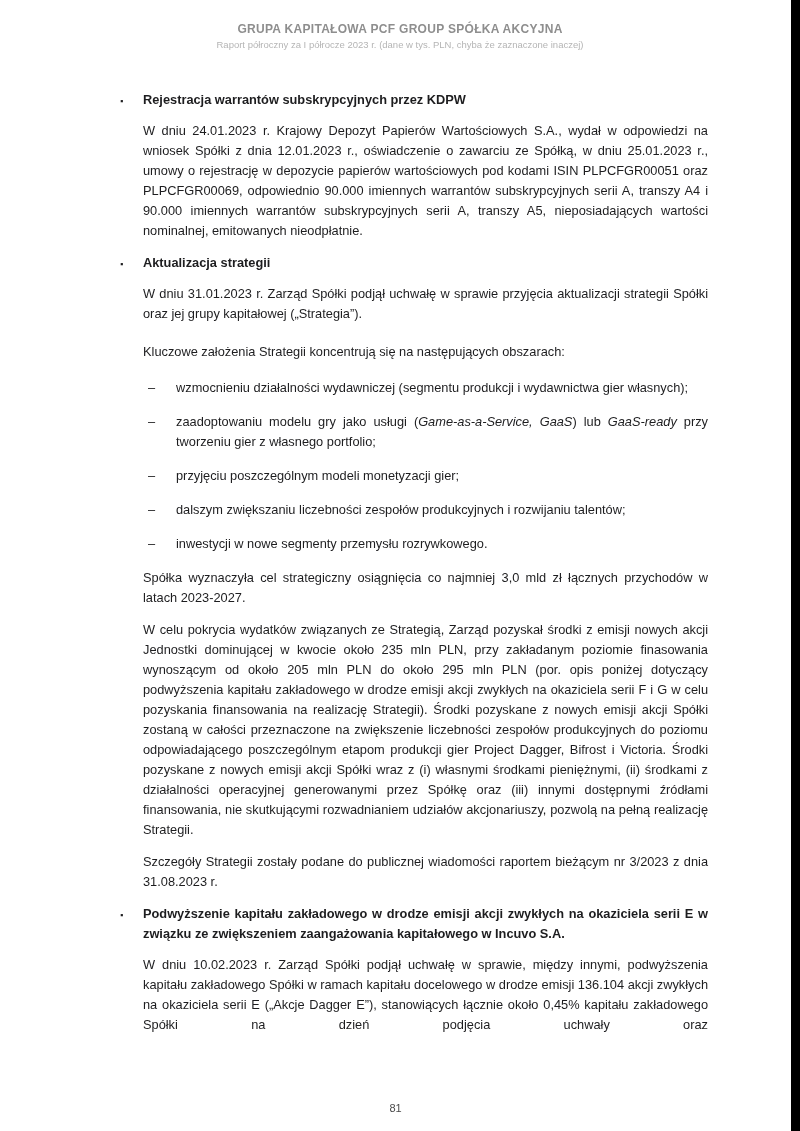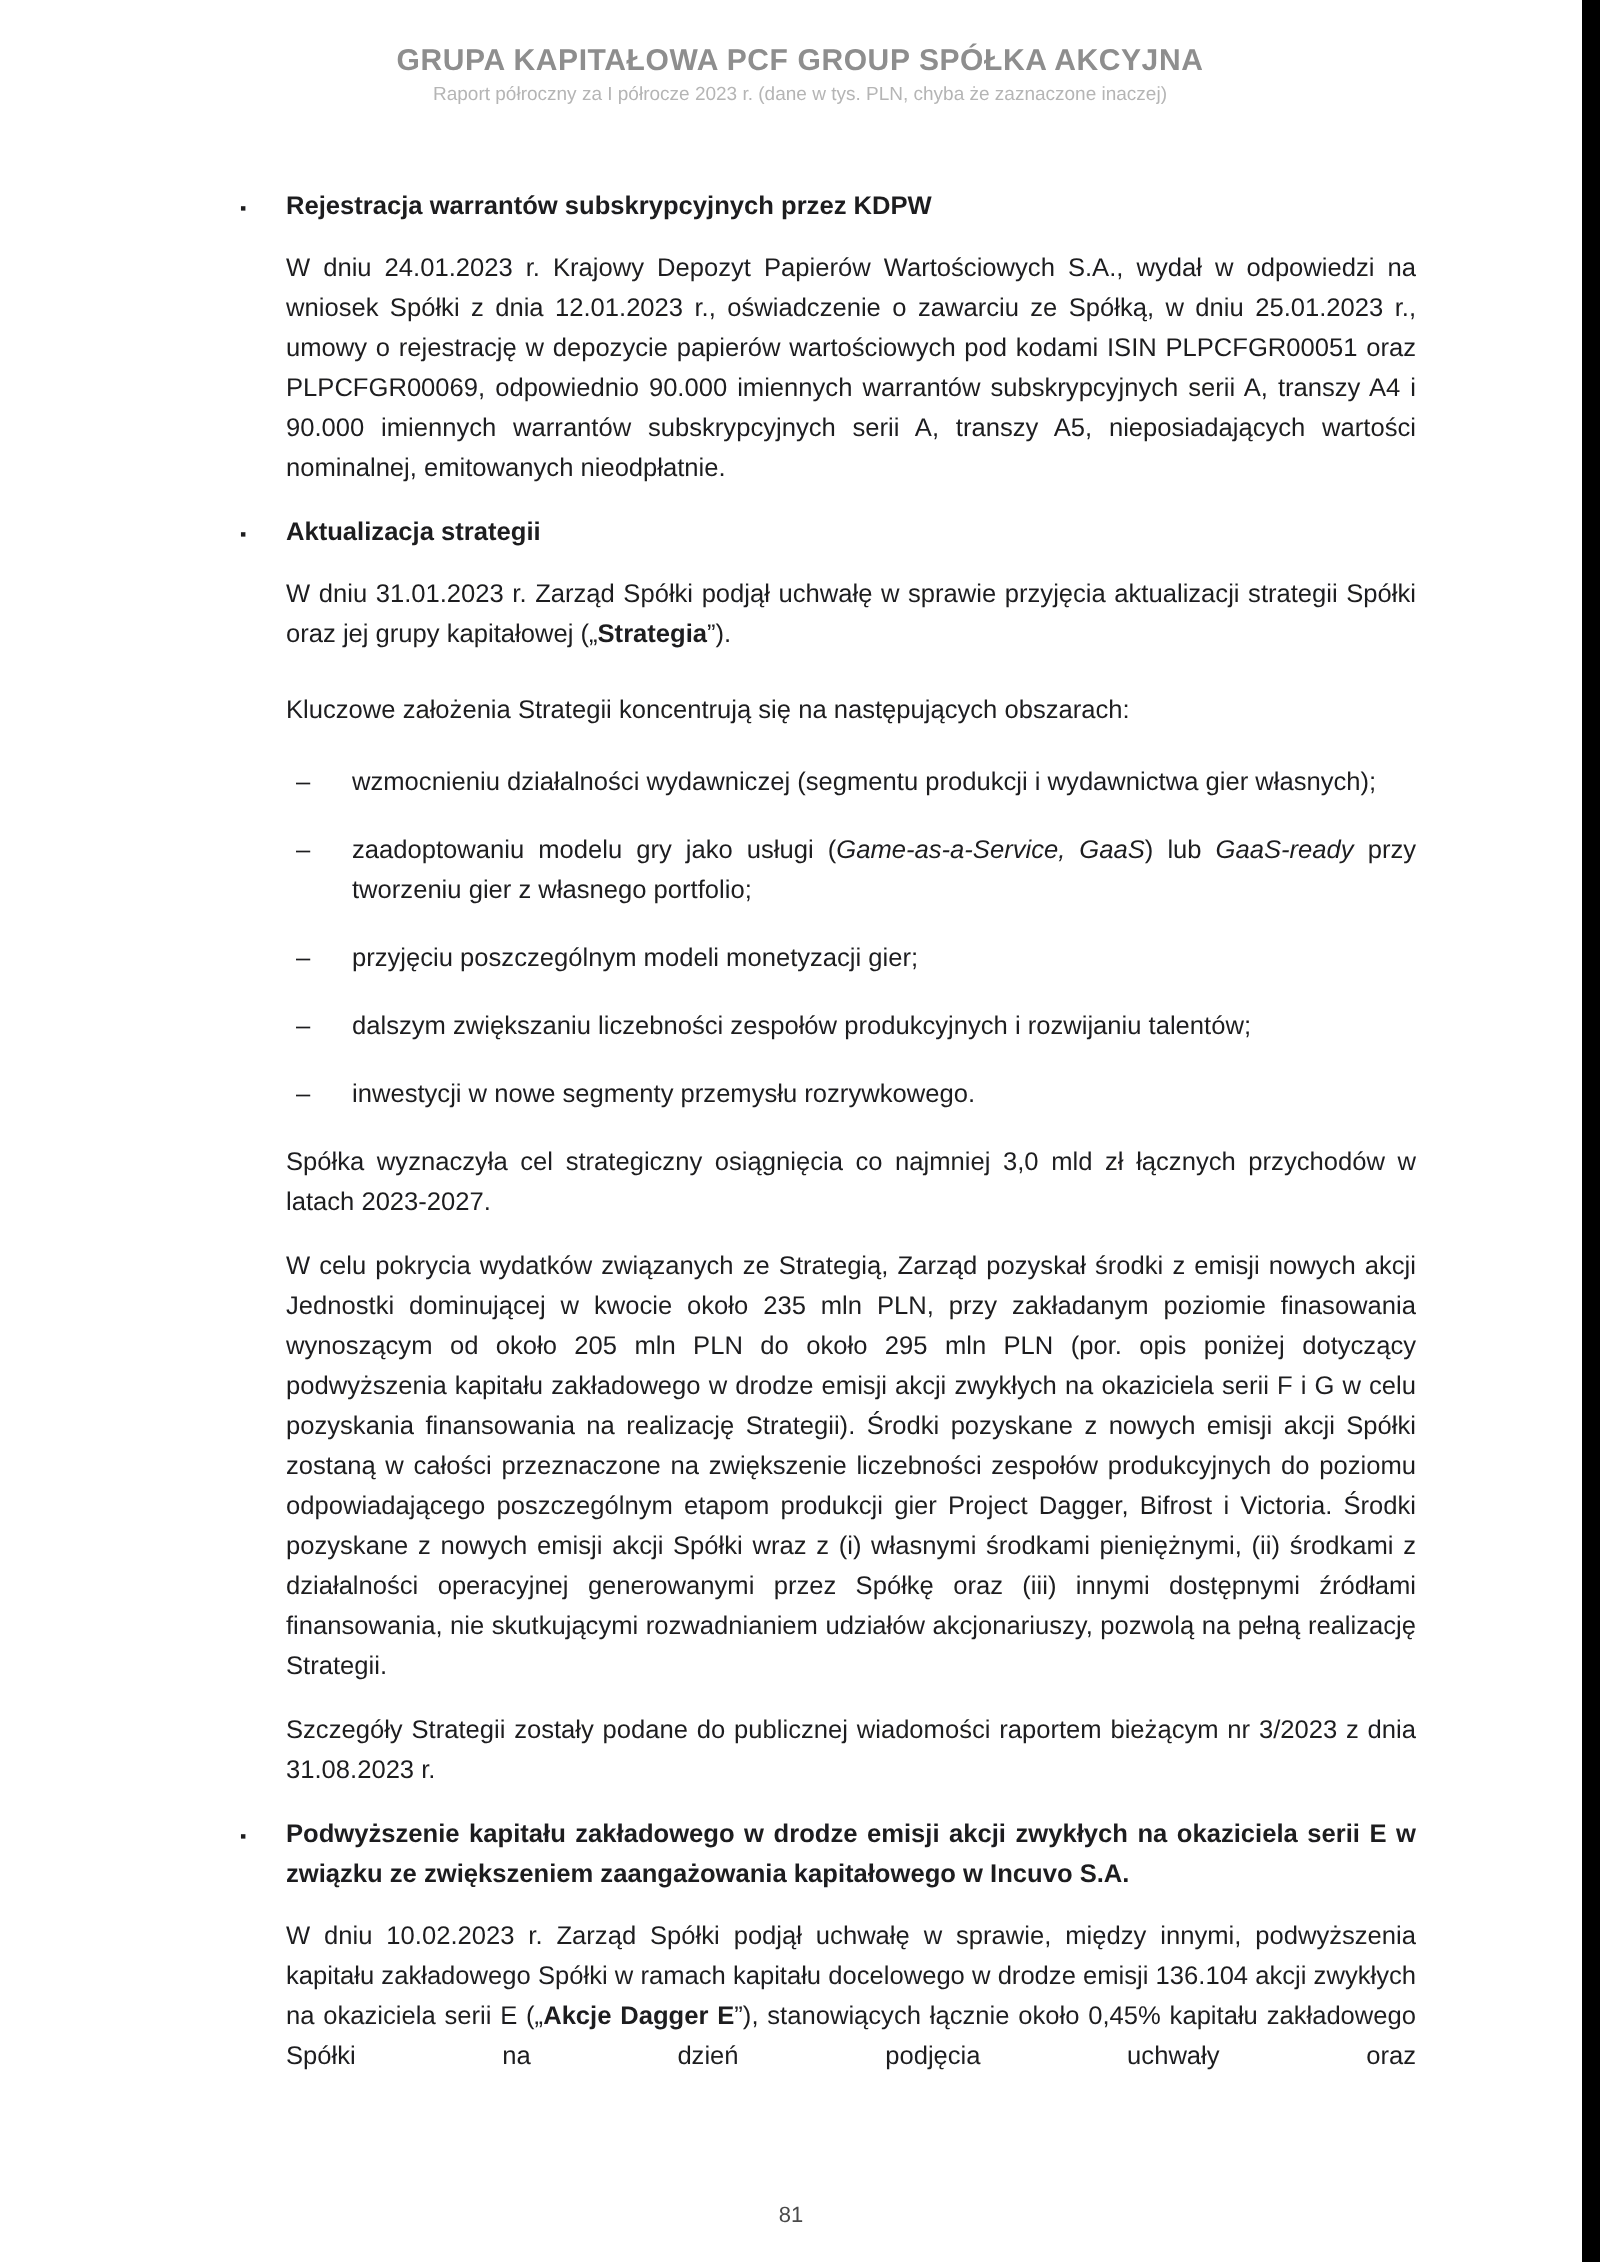--- a/index.html
+++ b/index.html
@@ -4,35 +4,35 @@
 <style>
   * { margin:0; padding:0; box-sizing:border-box; }
   html,body { background:#e8e8e8; }
   body { font-family:"Liberation Sans", sans-serif; }
   .page {
     position:relative; width:800px; height:1131px; background:#ffffff;
     overflow:hidden; margin:0 auto; color:#1d1d1f;
   }
   .edge-bar { position:absolute; top:0; right:0; width:9px; height:1131px; background:#000000; }
   .doc-header { padding-top:22px; text-align:center; }
-  .doc-title { font-size:15px; font-weight:bold; color:#8e8e8e; letter-spacing:.3px; }
+  .doc-title { font-size:12px; font-weight:bold; color:#8e8e8e; letter-spacing:.3px; }
   .doc-subtitle { font-size:9.5px; color:#b5b5b5; margin-top:3px; }
   .content { margin:40px 92px 0 143px; font-size:12.8px; line-height:20px; }
   .section { margin-bottom:2px; }
   .heading { position:relative; font-weight:bold; margin:6px 0 11px 0; text-align:justify; }
   .bullet { position:absolute; left:-23px; top:1px; font-size:9px; color:#1d1d1f; }
   .para { text-align:justify; margin-bottom:12px; }
   .gap-top { margin-top:18px; }
   .justify-last { text-align-last:justify; }
   .dash-list { margin-top:16px; margin-bottom:12px; padding-left:5px; }
   .dash-item { display:flex; margin-bottom:14px; }
   .dash { flex:0 0 28px; }
   .dash-text { flex:1; text-align:justify; }
   em { font-style:italic; }
-  strong { font-weight:bold; }
+  strong { font-weight:normal; }
   .doc-footer { position:absolute; left:0; right:9px; bottom:8px; text-align:center; }
   .page-number { font-size:11px; color:#4a4a4a; margin-bottom:9px; }
   .footer-note { font-size:8.5px; line-height:11px; color:#b3b3b3; }
 </style>
 </head>
 <body>
 
 <div class="page">
   <div class="edge-bar"></div>
 

